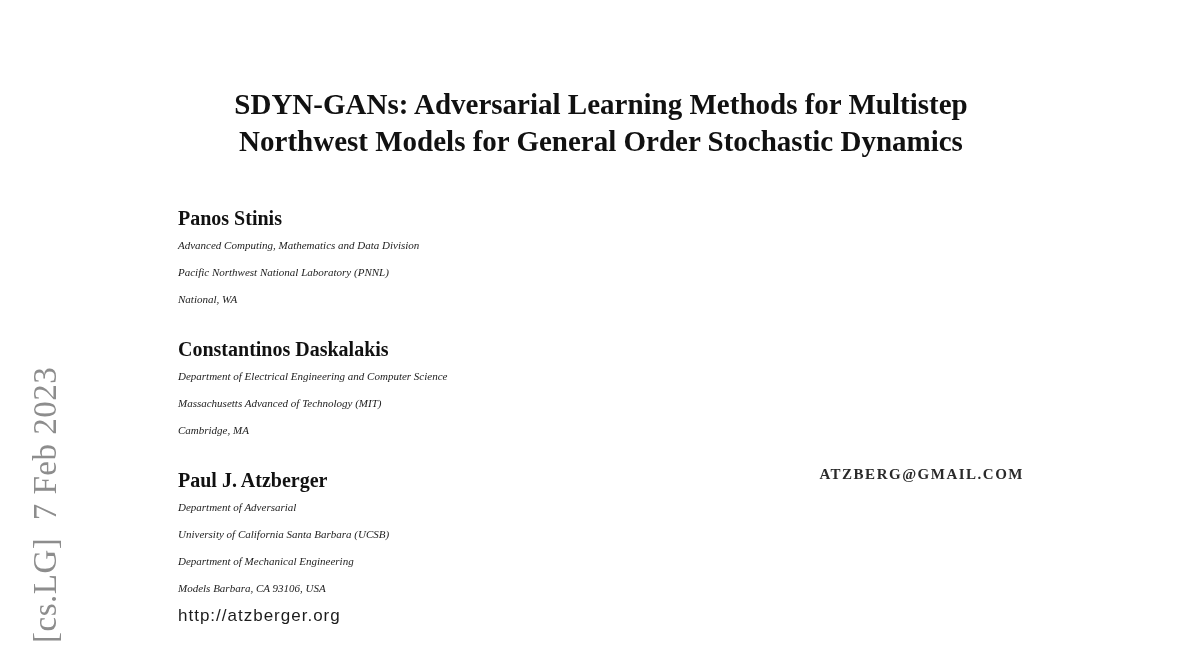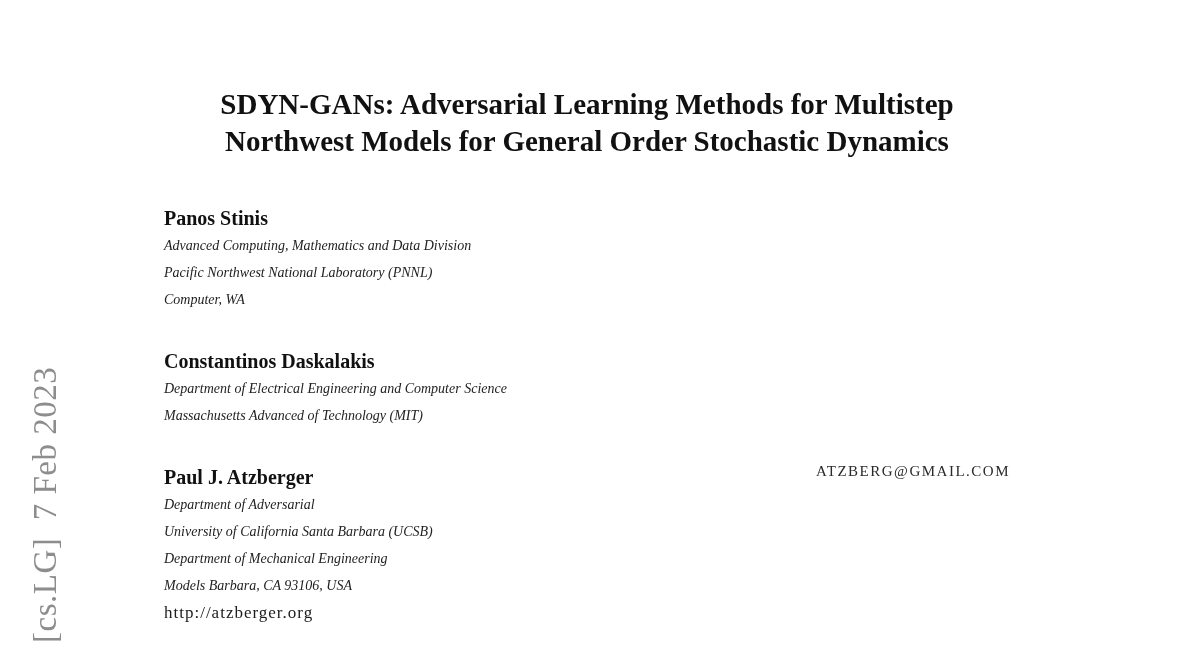--- a/index.html
+++ b/index.html
@@ -24,59 +24,60 @@
     transform: rotate(-90deg);
     transform-origin: 0 0;
     font-size: 33px;
     line-height: 38px;
     color: #8d8d8d;
     white-space: pre;
     letter-spacing: 0.5px;
   }
   .content {
     position: absolute;
-    left: 164px;
+    left: 178px;
     top: 0;
     width: 846px;
   }
   .paper-title {
     margin-top: 86px;
     margin-bottom: 44px;
     text-align: center;
     font-weight: bold;
     font-size: 29px;
     line-height: 37px;
     color: #111111;
   }
-  .author-block + .author-block { margin-top: 34px; }
+  .author-block + .author-block { margin-top: 22px; }
   .author-row {
     display: flex;
     justify-content: space-between;
     align-items: flex-start;
   }
   .author-name {
     font-weight: bold;
     font-size: 20px;
     line-height: 28px;
     color: #111111;
   }
   .author-email {
     font-size: 15px;
     letter-spacing: 1.5px;
     color: #2a2a2a;
     white-space: nowrap;
+    font-weight: bold;
   }
   .affil {
     font-style: italic;
-    font-size: 14px;
+    font-size: 11px;
     line-height: 27px;
     color: #222222;
   }
   .author-url {
-    font-family: Liberation Serif, serif;
+    font-family: Liberation Sans, sans-serif;
     font-size: 17px;
     line-height: 27px;
     letter-spacing: 1px;
     color: #1c1c1c;
     text-decoration: none;
     display: inline-block;
   }
 </style>
 </head>
 <body>
@@ -91,29 +92,30 @@
       <div>SDYN-GANs: Adversarial Learning Methods for Multistep</div>
       <div>Northwest Models for General Order Stochastic Dynamics</div>
     </div>
 
     <div class="author-block">
       <div class="author-row">
         <span class="author-name">Panos Stinis</span>
       </div>
       <div class="affil">Advanced Computing, Mathematics and Data Division</div>
       <div class="affil">Pacific Northwest National Laboratory (PNNL)</div>
-      <div class="affil">Computer, WA</div>
+      <div class="affil">National, WA</div>
     </div>
 
     <div class="author-block">
       <div class="author-row">
         <span class="author-name">Constantinos Daskalakis</span>
       </div>
       <div class="affil">Department of Electrical Engineering and Computer Science</div>
       <div class="affil">Massachusetts Advanced of Technology (MIT)</div>
+      <div class="affil">Cambridge, MA</div>
     </div>
 
     <div class="author-block">
       <div class="author-row">
         <span class="author-name">Paul J. Atzberger</span>
         <span class="author-email">ATZBERG@GMAIL.COM</span>
       </div>
       <div class="affil">Department of Adversarial</div>
       <div class="affil">University of California Santa Barbara (UCSB)</div>
       <div class="affil">Department of Mechanical Engineering</div>

